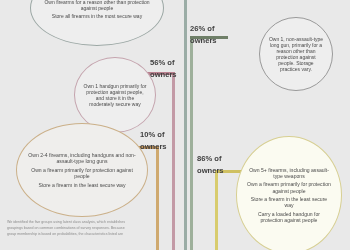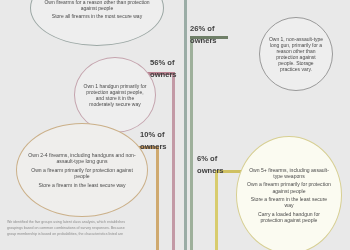--- a/index.html
+++ b/index.html
@@ -157,21 +157,21 @@
   </div>
   <div class="pct" id="p26">
     <div>26% of</div>
     <div>owners</div>
   </div>
   <div class="pct" id="p14">
     <div>10% of</div>
     <div>owners</div>
   </div>
   <div class="pct" id="p9">
-    <div>6% of</div>
+    <div>86% of</div>
     <div>owners</div>
   </div>
 
   <div id="footnote">
     <span>We identified the five groups using latent class analysis, which establishes</span>
     <span>groupings based on common combinations of survey responses. Because</span>
     <span>group membership is based on probabilities, the characteristics listed are</span>
   </div>
 
 </div>

